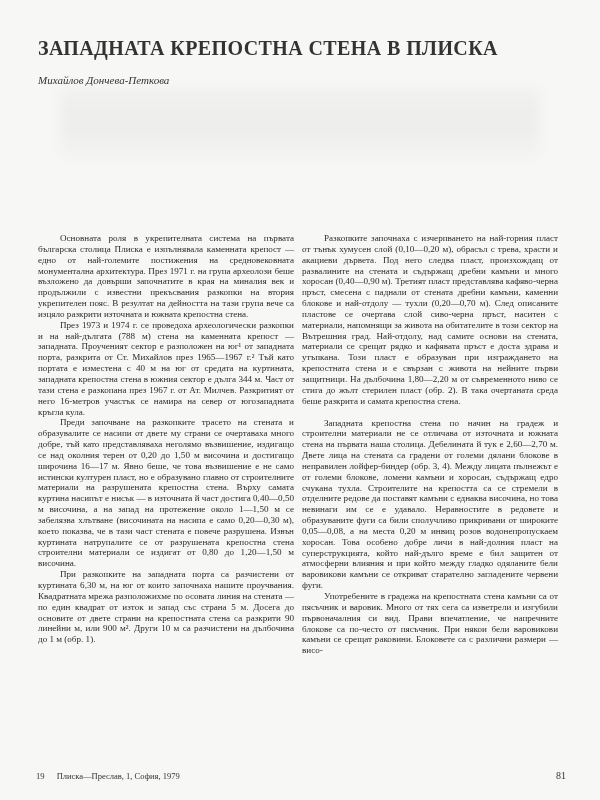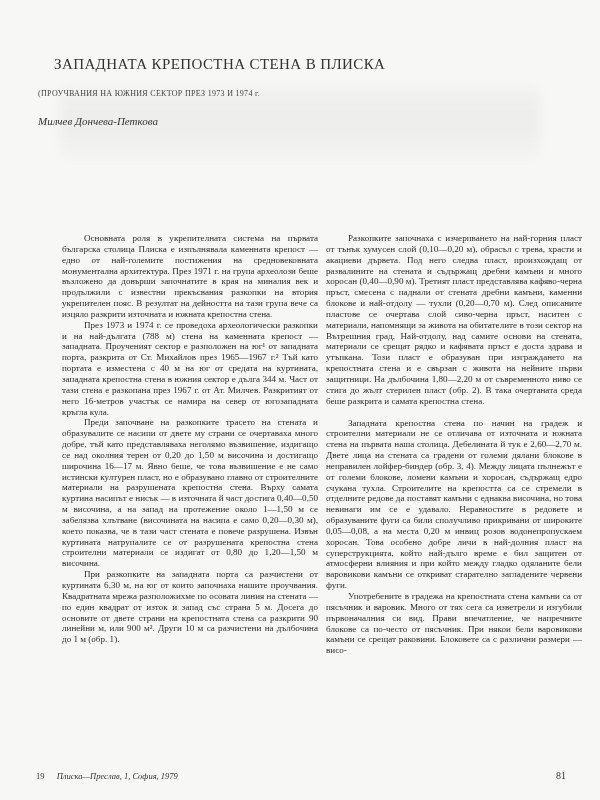--- a/index.html
+++ b/index.html
@@ -10,58 +10,57 @@
     font-family: "Liberation Serif", "DejaVu Serif", serif;
     color: #2a2a2a;
   }
   .bleed {
     position: absolute; left: 60px; top: 88px; width: 480px; height: 70px;
     background: linear-gradient(180deg, rgba(0,0,0,0.025), rgba(0,0,0,0.04) 50%, rgba(0,0,0,0.015));
     filter: blur(6px);
   }
   .header { position: absolute; left: 38px; top: 40px; width: 520px; }
   .title {
-    font-size: 15px; letter-spacing: 0.4px; font-weight: normal;
-    margin: 16px; color: #333; line-height: 17px;
+    font-size: 20px; letter-spacing: 0.4px; font-weight: bold;
+    margin: 0; color: #333; line-height: 17px;
   }
   .subtitle {
     font-size: 8px; letter-spacing: 0.3px; margin: 3px 0 0 0; color: #444;
   }
   .author {
     font-style: italic; font-size: 11px; margin: 17px 0 0 0; color: #333;
   }
   .columns {
     position: absolute; top: 233px; left: 38px; width: 520px;
-    display: flex; justify-content: space-between; margin-left: 24px;
+    display: flex; justify-content: space-between;
   }
   .col { width: 256px; }
   .col p {
     margin: 0; font-size: 9.1px; line-height: 10.85px;
     text-align: justify; text-indent: 22px; color: #2b2b2b;
     hyphens: auto;
   }
   .col p + p { margin-top: 0; }
   .col p.gap { margin-top: 11px; }
   .footer {
     position: absolute; left: 36px; top: 770px; width: 530px;
     display: flex; justify-content: space-between; align-items: baseline;
     font-size: 8.5px; color: #333;
   }
-  .footer .journal { font-style: italic; margin-left: 10px; text-align: center; }
+  .footer .journal { margin-left: 10px; text-align: center; }
   .footer .pno { font-size: 10px; font-weight: normal; }
 </style>
 </head>
 <body>
 
 <div class="bleed"></div>
 
 <div class="header">
   <h1 class="title">ЗАПАДНАТА КРЕПОСТНА СТЕНА В ПЛИСКА</h1>
-  <div class="subtitle">(ПРОУЧВАНИЯ НА ЮЖНИЯ СЕКТОР ПРЕЗ 1973 И 1974 г.</div>
-  <div class="author">Милчев Дончева-Петкова</div>
+  <div class="author">Михайлов Дончева-Петкова</div>
 </div>
 
 <div class="columns">
   <div class="col">
     <p>Основната роля в укрепителната система на първата българска столица Плиска е изпълнявала каменната крепост — едно от най-големите постижения на средновековната монументална архитектура. През 1971 г. на група археолози беше възложено да довърши започнатите в края на миналия век и продължили с известни прекъсвания разкопки на втория укрепителен пояс. В резултат на дейността на тази група вече са изцяло разкрити източната и южната крепостна стена.</p>
     <p>През 1973 и 1974 г. се проведоха археологически разкопки и на най-дългата (788 м) стена на каменната крепост — западната. Проученият сектор е разположен на юг¹ от западната порта, разкрита от Ст. Михайлов през 1965—1967 г.² Тъй като портата е изместена с 40 м на юг от средата на куртината, западната крепостна стена в южния сектор е дълга 344 м. Част от тази стена е разкопана през 1967 г. от Ат. Милчев. Разкритият от него 16-метров участък се намира на север от югозападната кръгла кула.</p>
     <p>Преди започване на разкопките трасето на стената и образувалите се насипи от двете му страни се очертаваха много добре, тъй като представляваха неголямо възвишение, издигащо се над околния терен от 0,20 до 1,50 м височина и достигащо широчина 16—17 м. Явно беше, че това възвишение е не само истински културен пласт, но е образувано главно от строителните материали на разрушената крепостна стена. Върху самата куртина насипът е нисък — в източната й част достига 0,40—0,50 м височина, а на запад на протежение около 1—1,50 м се забелязва хлътване (височината на насипа е само 0,20—0,30 м), което показва, че в тази част стената е повече разрушена. Извън куртината натрупалите се от разрушената крепостна стена строителни материали се издигат от 0,80 до 1,20—1,50 м височина.</p>
     <p>При разкопките на западната порта са разчистени от куртината 6,30 м, на юг от които започнаха нашите проучвания. Квадратната мрежа разположихме по осовата линия на стената — по един квадрат от изток и запад със страна 5 м. Досега до основите от двете страни на крепостната стена са разкрити 90 линейни м, или 900 м². Други 10 м са разчистени на дълбочина до 1 м (обр. 1).</p>
   </div>
   <div class="col">

